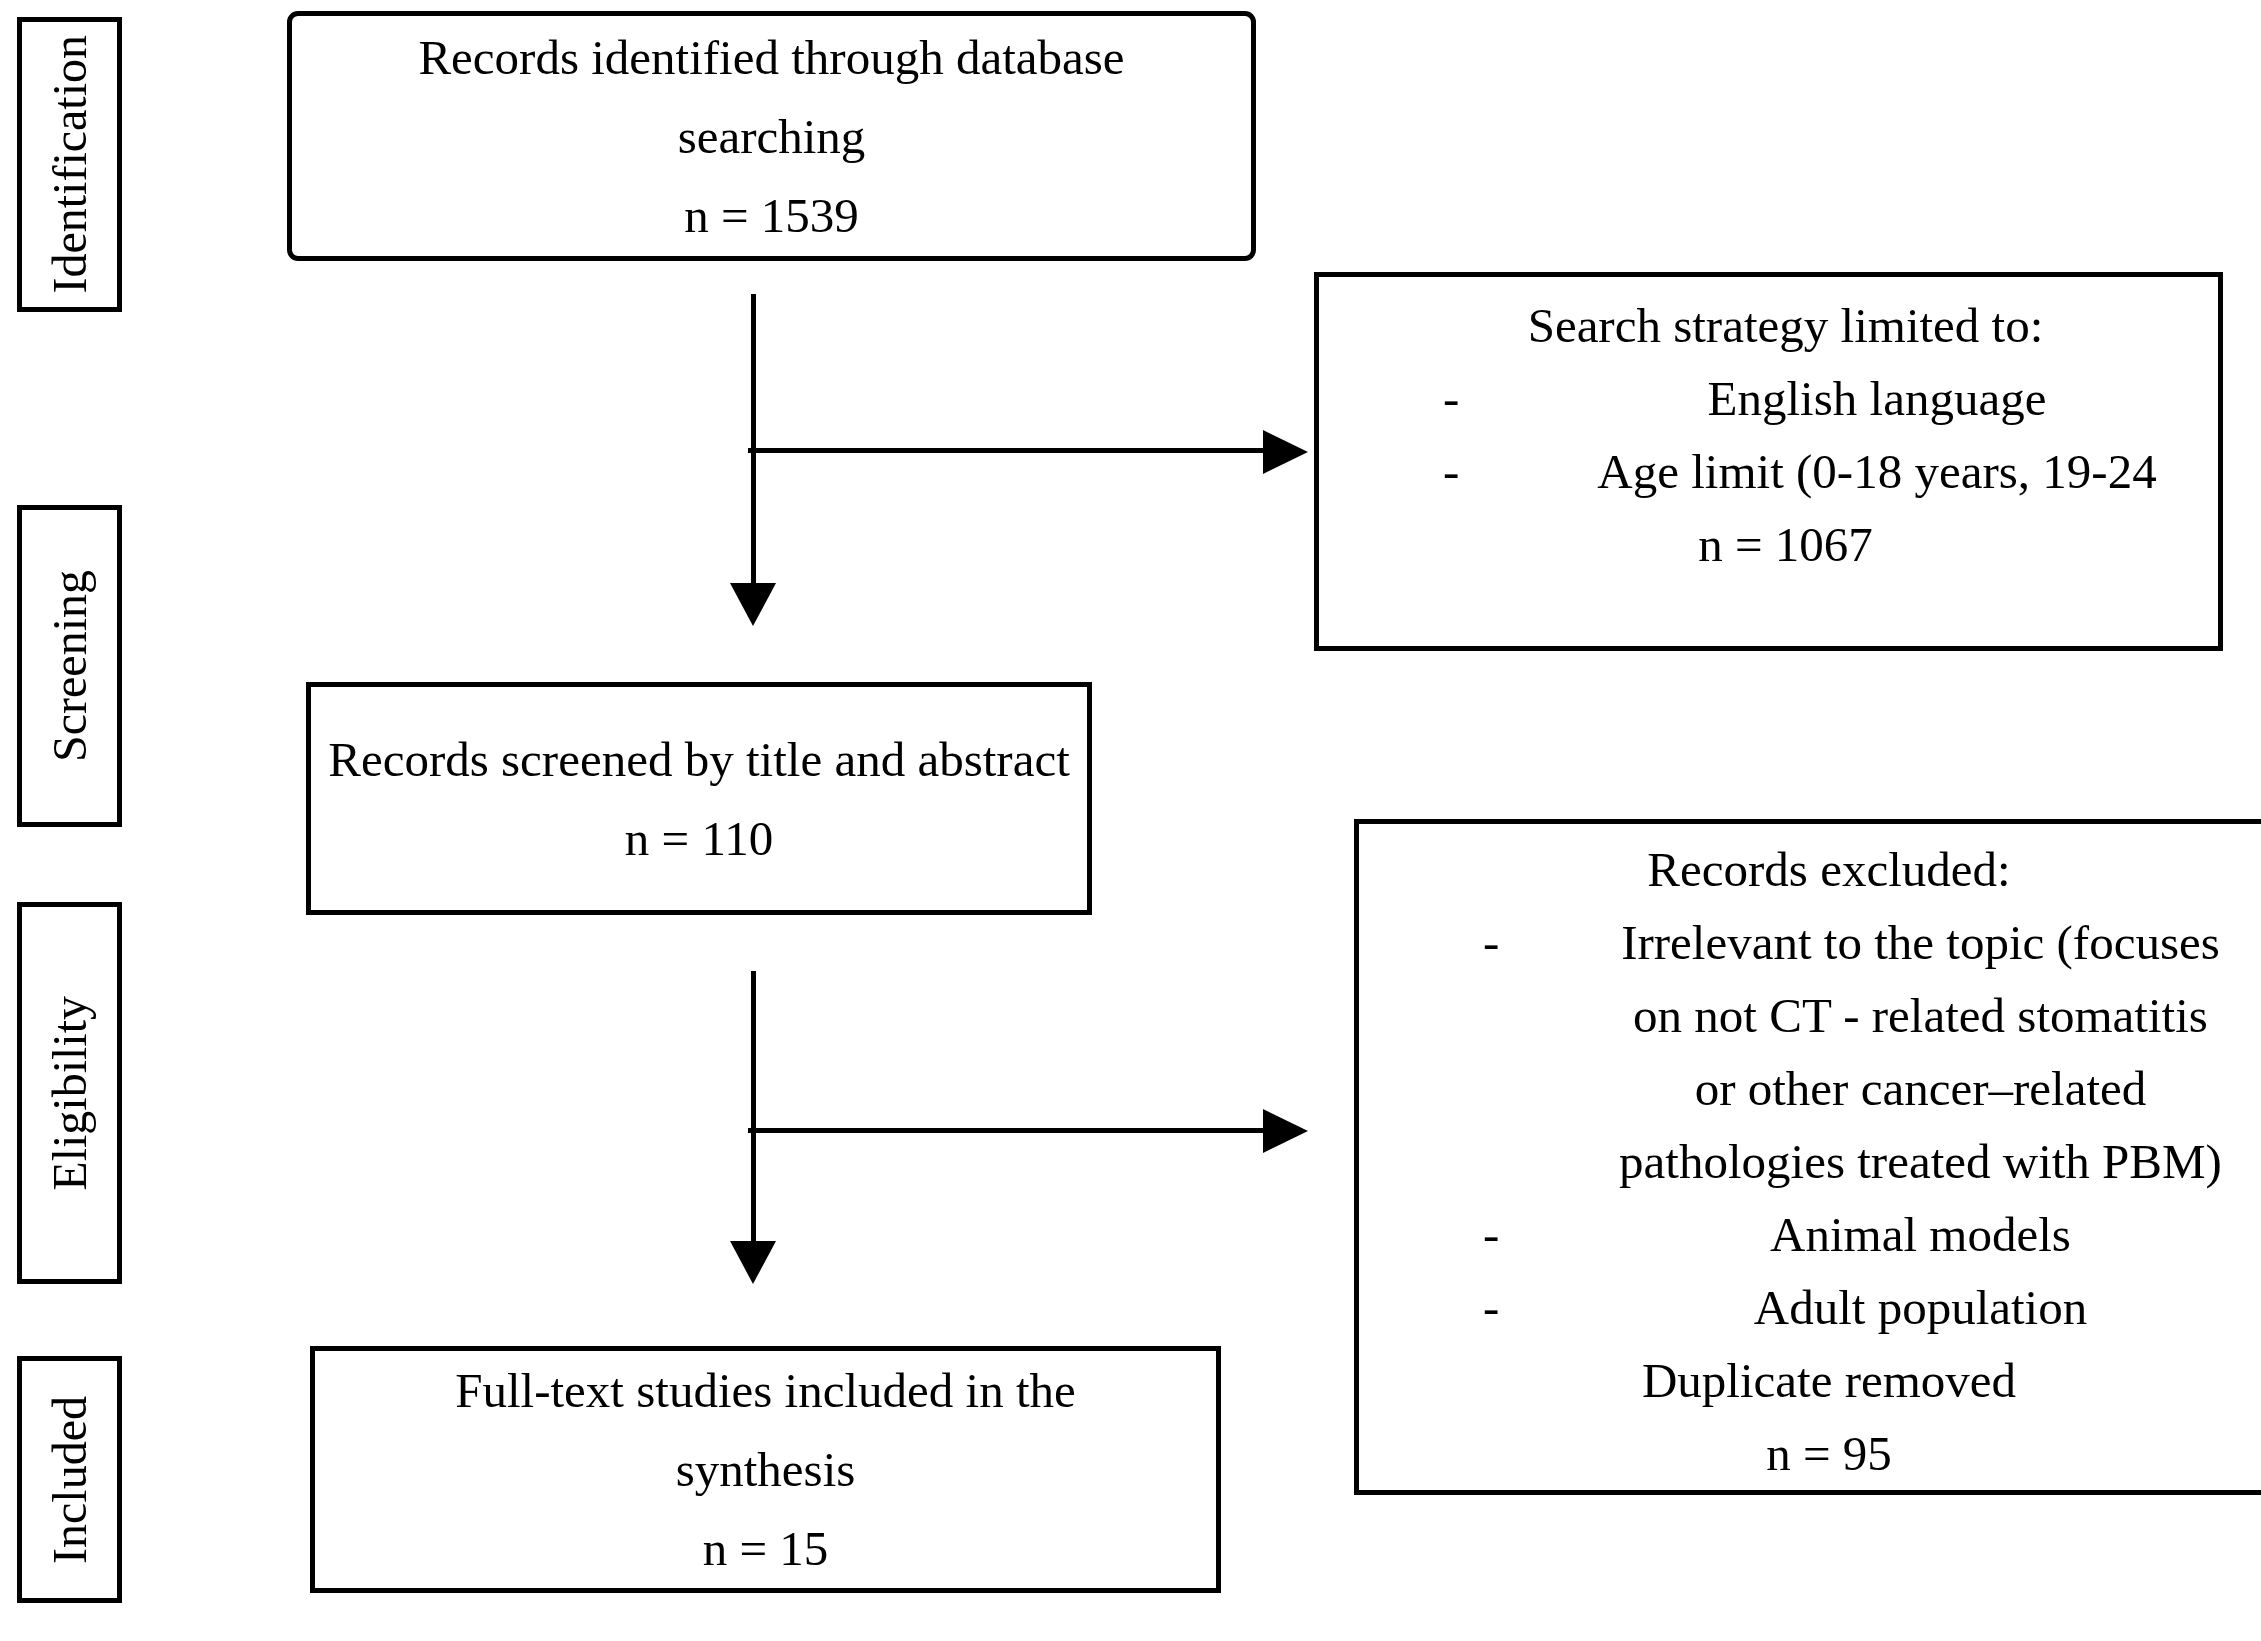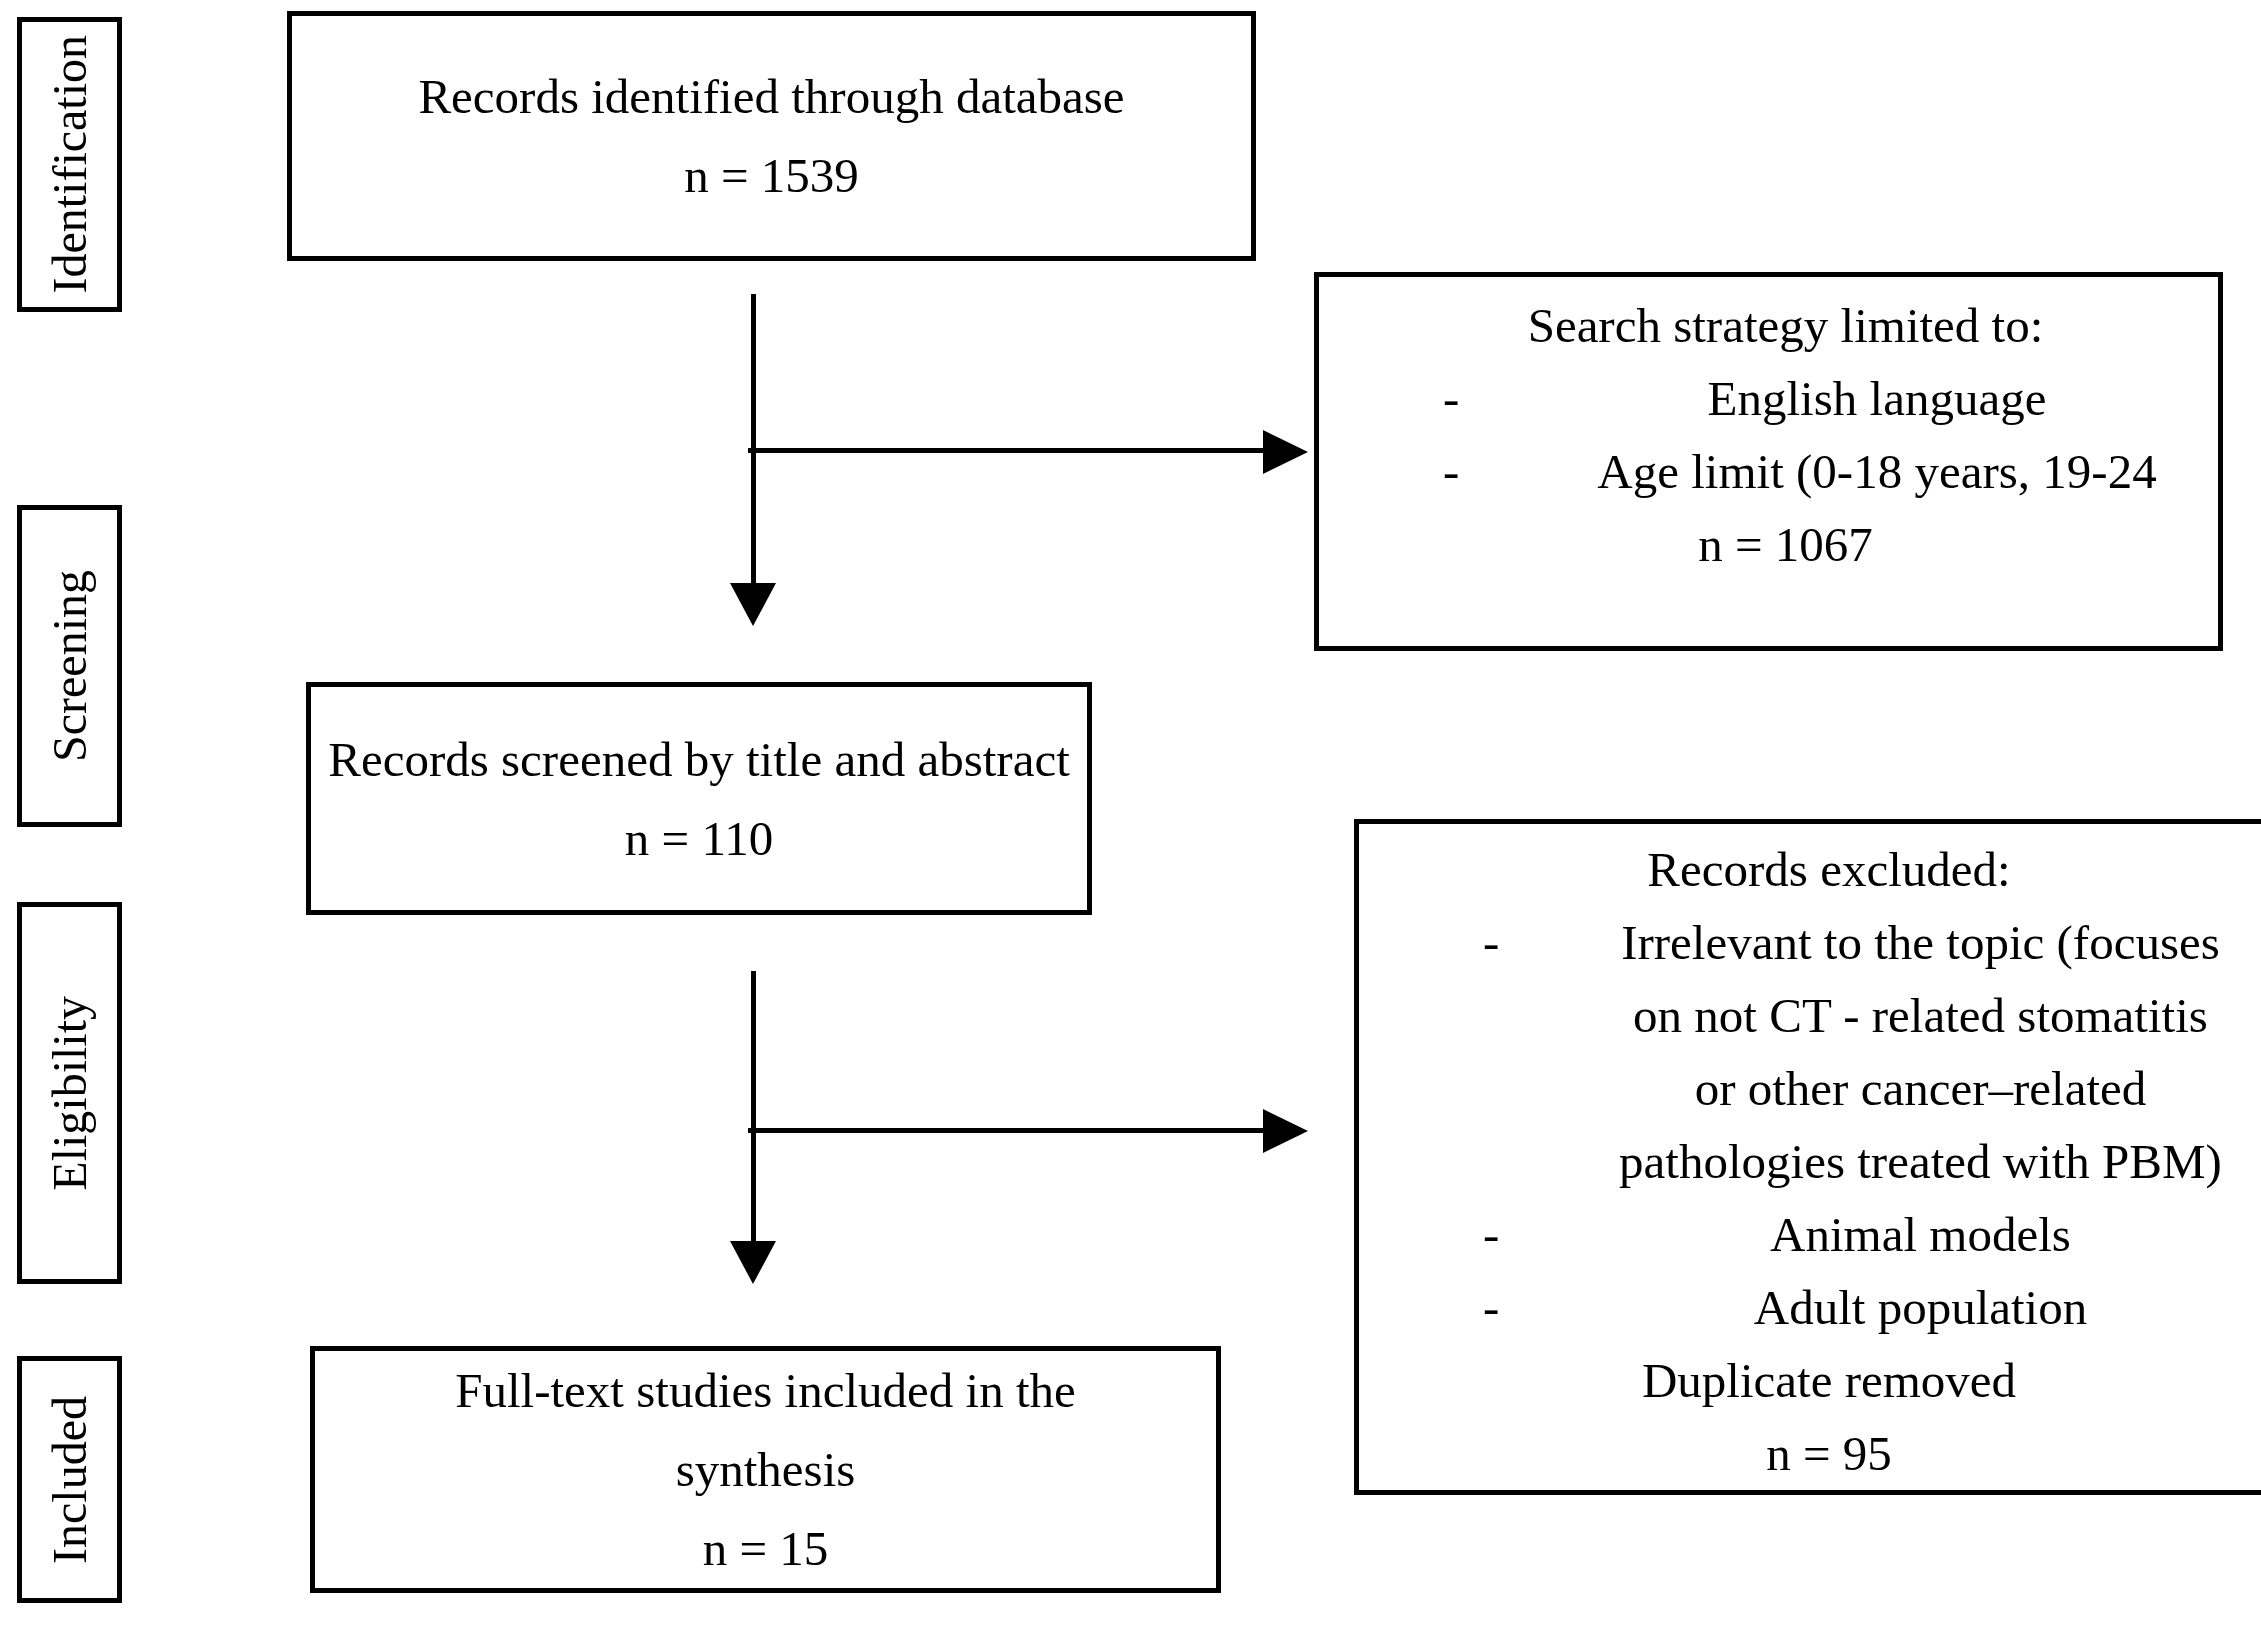--- a/index.html
+++ b/index.html
@@ -91,22 +91,23 @@
   <div class="stage-box" style="top:505px;height:322px;">
     <span class="stage-label">Screening</span>
   </div>
   <div class="stage-box" style="top:902px;height:382px;">
     <span class="stage-label">Eligibility</span>
   </div>
   <div class="stage-box" style="top:1356px;height:247px;">
     <span class="stage-label">Included</span>
   </div>
 
-  <div class="flow-box" style="left:287px;top:11.2px;width:969px;height:250px;">
+  <div class="flow-box" style="left:287px;top:11.2px;width:969px;height:250px;border-radius:11px;">
     <div class="flow-line">Records identified through database</div>
+    <div class="flow-line">searching</div>
     <div class="flow-line">n = 1539</div>
   </div>
 
   <div class="flow-box" style="left:306px;top:682px;width:786px;height:233px;">
     <div class="flow-line">Records screened by title and abstract</div>
     <div class="flow-line">n = 110</div>
   </div>
 
   <div class="flow-box" style="left:310px;top:1346px;width:911px;height:247px;">
     <div class="flow-line">Full-text studies included in the</div>

